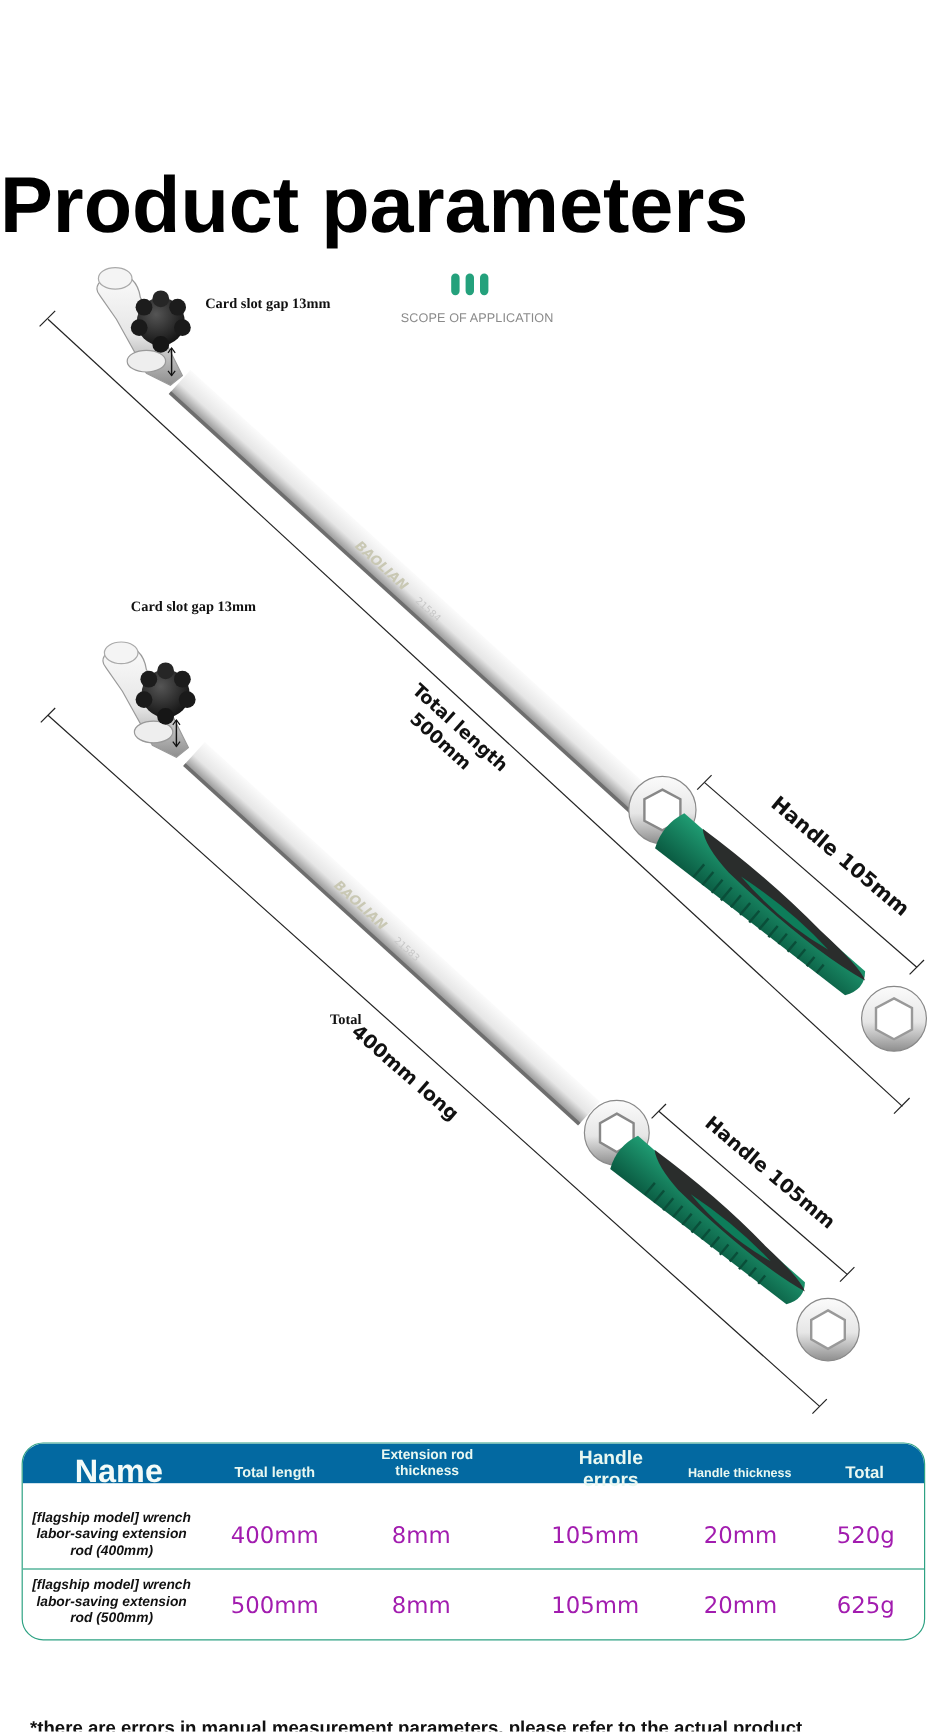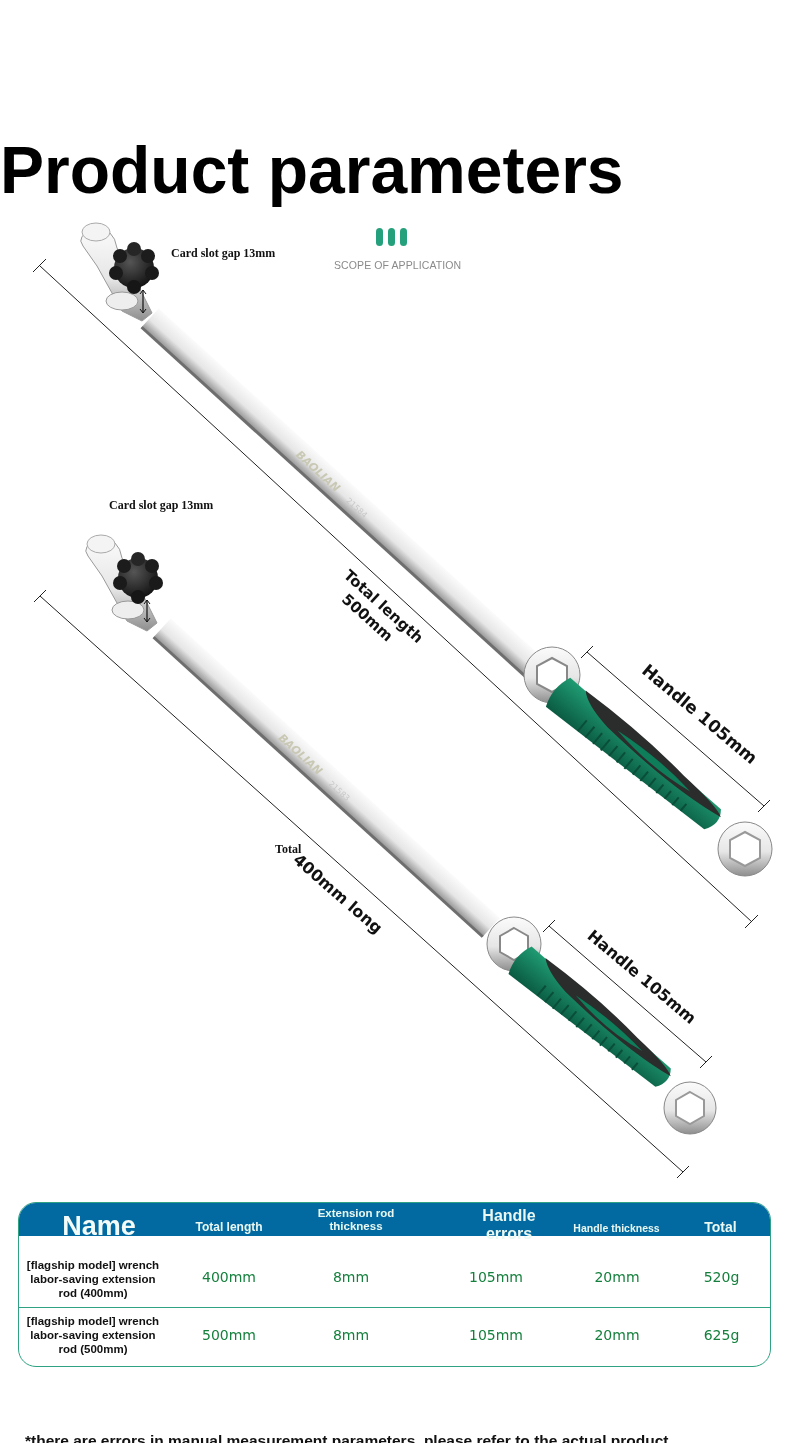--- a/index.html
+++ b/index.html
@@ -9,22 +9,22 @@
   .scope-bars span { display:block; width:7px; height:18px; border-radius:4px; background:#24a17c; }
   .scope-label { position:absolute; left:334px; top:259px; font-family:Liberation Sans, sans-serif; font-size:10.5px; color:#8a8a8a; letter-spacing:0.1px; }
   .callout { position:absolute; font-family:Liberation Serif, serif; font-weight:700; font-size:12px; color:#111; white-space:nowrap; }
   .rot-label { position:absolute; font-family:"DejaVu Sans", sans-serif; font-weight:700; color:#111; white-space:nowrap; transform-origin:left top; }
   svg.art { position:absolute; left:0; top:0; }
   .table-wrap { position:absolute; left:18px; top:1202px; width:753px; height:165px; border:1.5px solid #2ea283; border-radius:18px; overflow:hidden; box-sizing:border-box; background:#fff; }
   .thead { position:absolute; left:0; top:0; width:100%; height:33px; background:#0369a1; color:#e9f8f1; }
   .th { position:absolute; font-family:"Liberation Sans", sans-serif; font-weight:700; text-align:center; line-height:1.15; }
   .trow { position:absolute; left:0; width:100%; height:57px; }
   .trow.r2 { border-top:1.5px solid #2ea283; }
-  .td { position:absolute; font-family:"DejaVu Sans", sans-serif; font-size:14px; color:#15803d; text-align:center; }
-  .td.name { font-family:"Liberation Sans", sans-serif; font-weight:700; font-size:11.5px; line-height:14px; color:#111; }
+  .td { position:absolute; font-family:"DejaVu Sans", sans-serif; font-size:19px; color:#a21caf; text-align:center; }
+  .td.name { font-family:"Liberation Sans", sans-serif; font-weight:700; font-size:11.5px; line-height:14px; color:#111;font-style:italic; }
   .footnote { position:absolute; left:25px; top:1391px; font-family:"Liberation Sans", sans-serif; font-weight:700; font-size:15.5px; color:#111;margin-top:41px; }
 </style>
 </head>
 <body>
 
 <div class="title">Product parameters</div>
 
 <div class="scope-bars">
     <span></span>
     <span></span>

